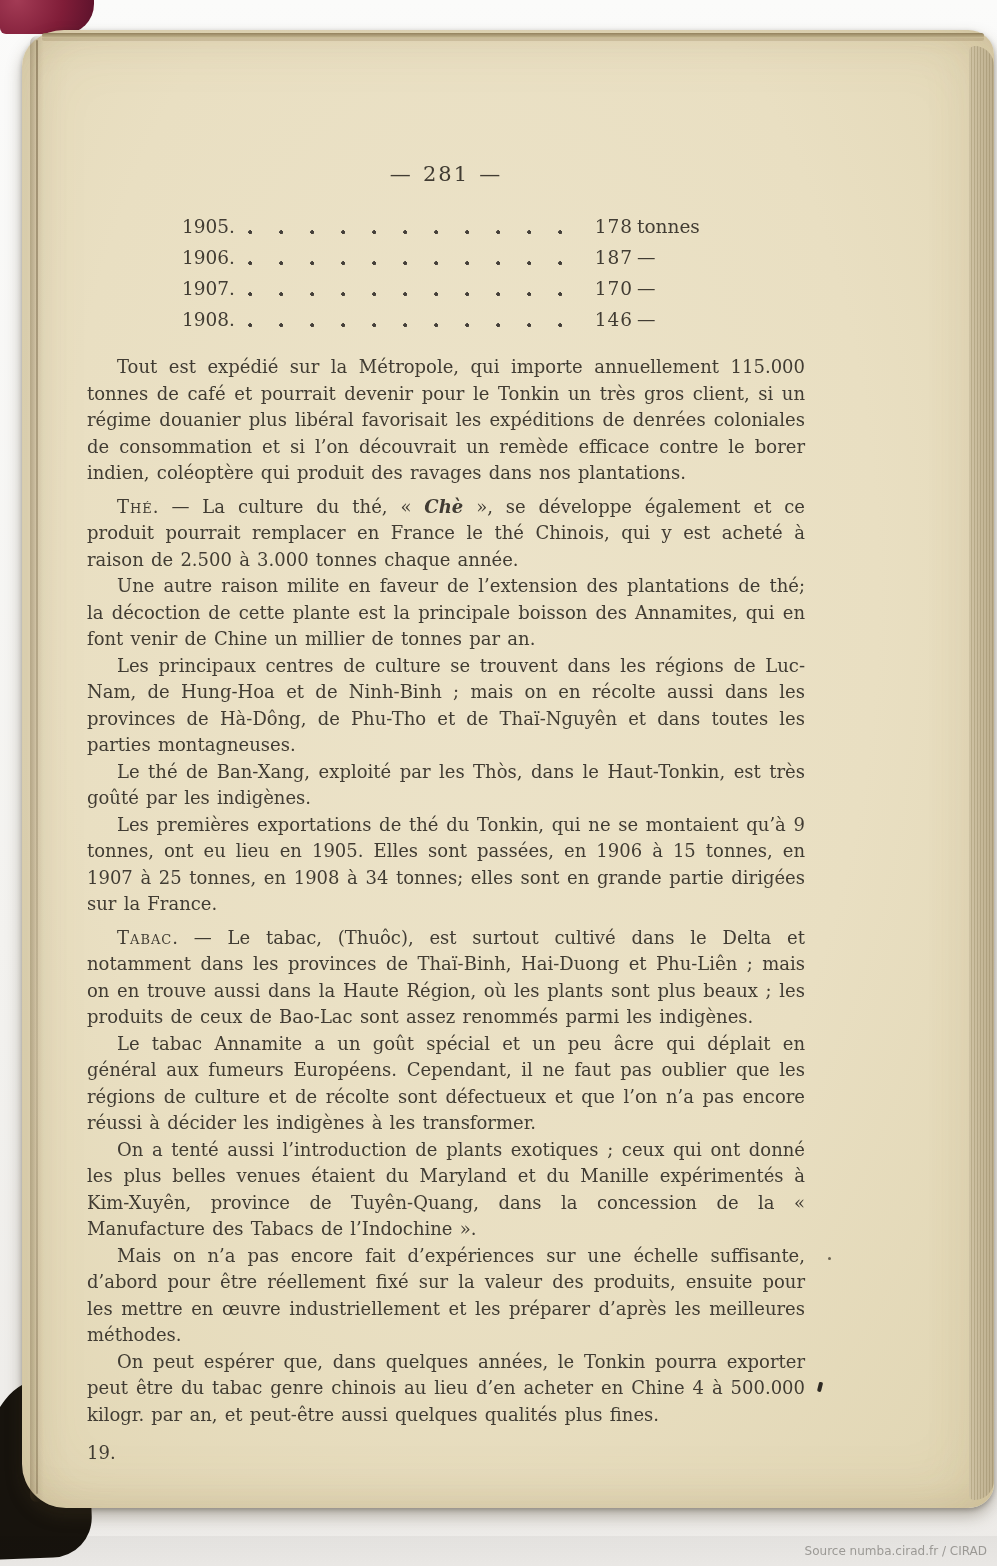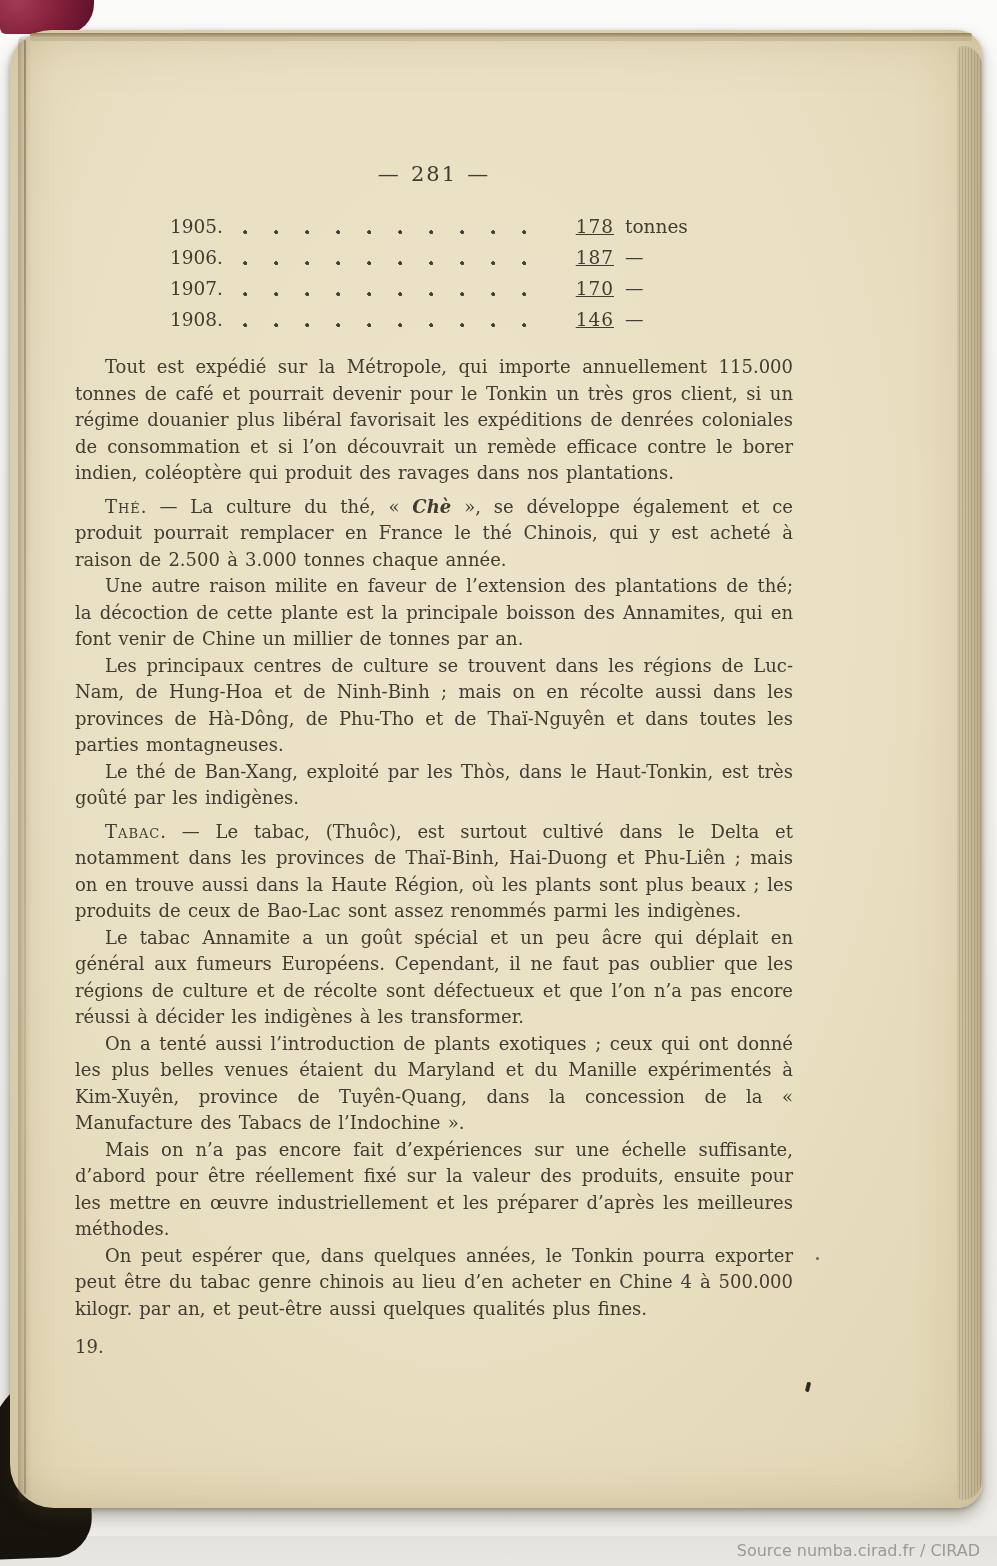--- a/index.html
+++ b/index.html
@@ -21,21 +21,21 @@
   }
   
   .corner-black {
     position: absolute; left: -10px; top: 1378px; width: 100px; height: 180px;
     background: #17130d;
     border-radius: 60px 16px 40px 0 / 70px 20px 40px 0;
     transform: rotate(-2deg);
   }
   
   .page {
-    position: absolute; left: 10px; top: 30px; width: 972px; height: 1478px;
+    position: absolute; left: 22px; top: 30px; width: 972px; height: 1478px;
     background: radial-gradient(ellipse at 46% 38%, #ece3c9 0%, #e9dfc2 55%, #e0d5b2 100%);
     border-radius: 42px 26px 26px 44px / 36px 24px 24px 44px;
     box-shadow: 0 8px 16px rgba(70, 58, 35, 0.35), 0 2px 5px rgba(0,0,0,0.25),
                 inset 0 0 70px rgba(150,120,70,0.12), inset -26px 0 46px rgba(150,120,70,0.10),
                 inset 20px 0 30px rgba(120,95,50,0.08);
   }
   .top-edge {
     position: absolute; left: 20px; right: 10px; top: 3px; height: 5px;
     border-radius: 40px;
     background: linear-gradient(180deg, #8c7a55 0%, #b3a47e 70%, #cfc29c 100%);
@@ -65,28 +65,28 @@
     color: #413c33;
     font-size: 18px; line-height: 26.5px;
     text-align: justify;
     word-spacing: 1.5px;
   }
   .page-header {
     text-align: center; font-size: 21px; letter-spacing: 2px;
     margin: 0; line-height: 28px;
   }
   .export-table { margin: 26px 0 16px 0; width: 640px; }
-  .t-row { display: flex; align-items: baseline; height: 31px; font-size: 18.5px; gap: 7px; }
+  .t-row { display: flex; align-items: baseline; height: 31px; font-size: 18.5px; }
   .t-year { margin-left: 95px; width: 62px; }
   .t-leader {
     flex: 1; align-self: center; height: 5px; margin: 6px 14px 0 4px;
     background-image: radial-gradient(circle at 2.2px 2.2px, #45403a 1.8px, rgba(0,0,0,0) 2px);
     background-size: 31px 5px; background-repeat: repeat-x;
   }
-  .t-value { width: 50px; text-align: right; letter-spacing: 1px; text-decoration: underline; }
+  .t-value { width: 50px; text-align: right; letter-spacing: 1px; }
   .t-unit { width: 90px; margin-left: 4px; }
   .para { margin: 0; text-indent: 30px; }
   .para.section-start { margin-top: 7px; }
   .sc { font-variant: small-caps; letter-spacing: 1px; }
   .it { font-style: italic; font-weight: bold; }
   .signature-mark {
     text-align: left; padding-right: 72px; margin-top: 12px;
     font-size: 18px;
   }
   .ink-speck {
@@ -98,21 +98,21 @@
     background: #6b6353; border-radius: 50%;
   }
   
   .attribution-bar {
     position: absolute; left: 0; right: 0; bottom: 0; height: 30px;
     background: linear-gradient(180deg, rgba(0,0,0,0.045), rgba(0,0,0,0.015));
     display: flex; align-items: center; justify-content: flex-end;
   }
   .attribution-text {
     font-family: "DejaVu Sans", sans-serif;
-    font-size: 16px; color: #9b9995; margin-right: 17px; line-height: 30px;
+    font-size: 12px; color: #9b9995; margin-right: 10px; line-height: 30px;
   }
 </style>
 </head>
 <body>
 
 <div class="stage">
 
   <div class="corner-red"></div>
   <div class="corner-black"></div>
 
@@ -151,20 +151,21 @@
             <span class="t-unit">—</span>
           </div>
         </div>
 
       <div>
           <p class="para"><span>Tout est expédié sur la Métropole, qui importe annuellement 115.000 tonnes de café et pourrait devenir pour le Tonkin un très gros client, si un régime douanier plus libéral favorisait les expéditions de denrées coloniales de consommation et si l’on découvrait un remède efficace contre le borer indien, coléoptère qui produit des ravages dans nos plantations.</span></p>
           <p class="para section-start"><span class="sc">Thé</span><span>. — La culture du thé, « </span><span class="it">Chè</span><span> », se développe également et ce produit pourrait remplacer en France le thé Chinois, qui y est acheté à raison de 2.500 à 3.000 tonnes chaque année.</span></p>
           <p class="para"><span>Une autre raison milite en faveur de l’extension des plantations de thé; la décoction de cette plante est la principale boisson des Annamites, qui en font venir de Chine un millier de tonnes par an.</span></p>
           <p class="para"><span>Les principaux centres de culture se trouvent dans les régions de Luc-Nam, de Hung-Hoa et de Ninh-Binh ; mais on en récolte aussi dans les provinces de Hà-Dông, de Phu-Tho et de Thaï-Nguyên et dans toutes les parties montagneuses.</span></p>
           <p class="para"><span>Le thé de Ban-Xang, exploité par les Thòs, dans le Haut-Tonkin, est très goûté par les indigènes.</span></p>
+          <p class="para"><span>Les premières exportations de thé du Tonkin, qui ne se montaient qu’à 9 tonnes, ont eu lieu en 1905. Elles sont passées, en 1906 à 15 tonnes, en 1907 à 25 tonnes, en 1908 à 34 tonnes; elles sont en grande partie dirigées sur la France.</span></p>
           <p class="para section-start"><span class="sc">Tabac</span><span>. — Le tabac, (Thuôc), est surtout cultivé dans le Delta et notamment dans les provinces de Thaï-Binh, Hai-Duong et Phu-Liên ; mais on en trouve aussi dans la Haute Région, où les plants sont plus beaux ; les produits de ceux de Bao-Lac sont assez renommés parmi les indigènes.</span></p>
           <p class="para"><span>Le tabac Annamite a un goût spécial et un peu âcre qui déplait en général aux fumeurs Européens. Cependant, il ne faut pas oublier que les régions de culture et de récolte sont défectueux et que l’on n’a pas encore réussi à décider les indigènes à les transformer.</span></p>
           <p class="para"><span>On a tenté aussi l’introduction de plants exotiques ; ceux qui ont donné les plus belles venues étaient du Maryland et du Manille expérimentés à Kim-Xuyên, province de Tuyên-Quang, dans la concession de la « Manufacture des Tabacs de l’Indochine ».</span></p>
           <p class="para"><span>Mais on n’a pas encore fait d’expériences sur une échelle suffisante, d’abord pour être réellement fixé sur la valeur des produits, ensuite pour les mettre en œuvre industriellement et les préparer d’après les meilleures méthodes.</span></p>
           <p class="para"><span>On peut espérer que, dans quelques années, le Tonkin pourra exporter peut être du tabac genre chinois au lieu d’en acheter en Chine 4 à 500.000 kilogr. par an, et peut-être aussi quelques qualités plus fines.</span></p>
         </div>
 
       <div class="signature-mark">19.</div>
     </div>
 

